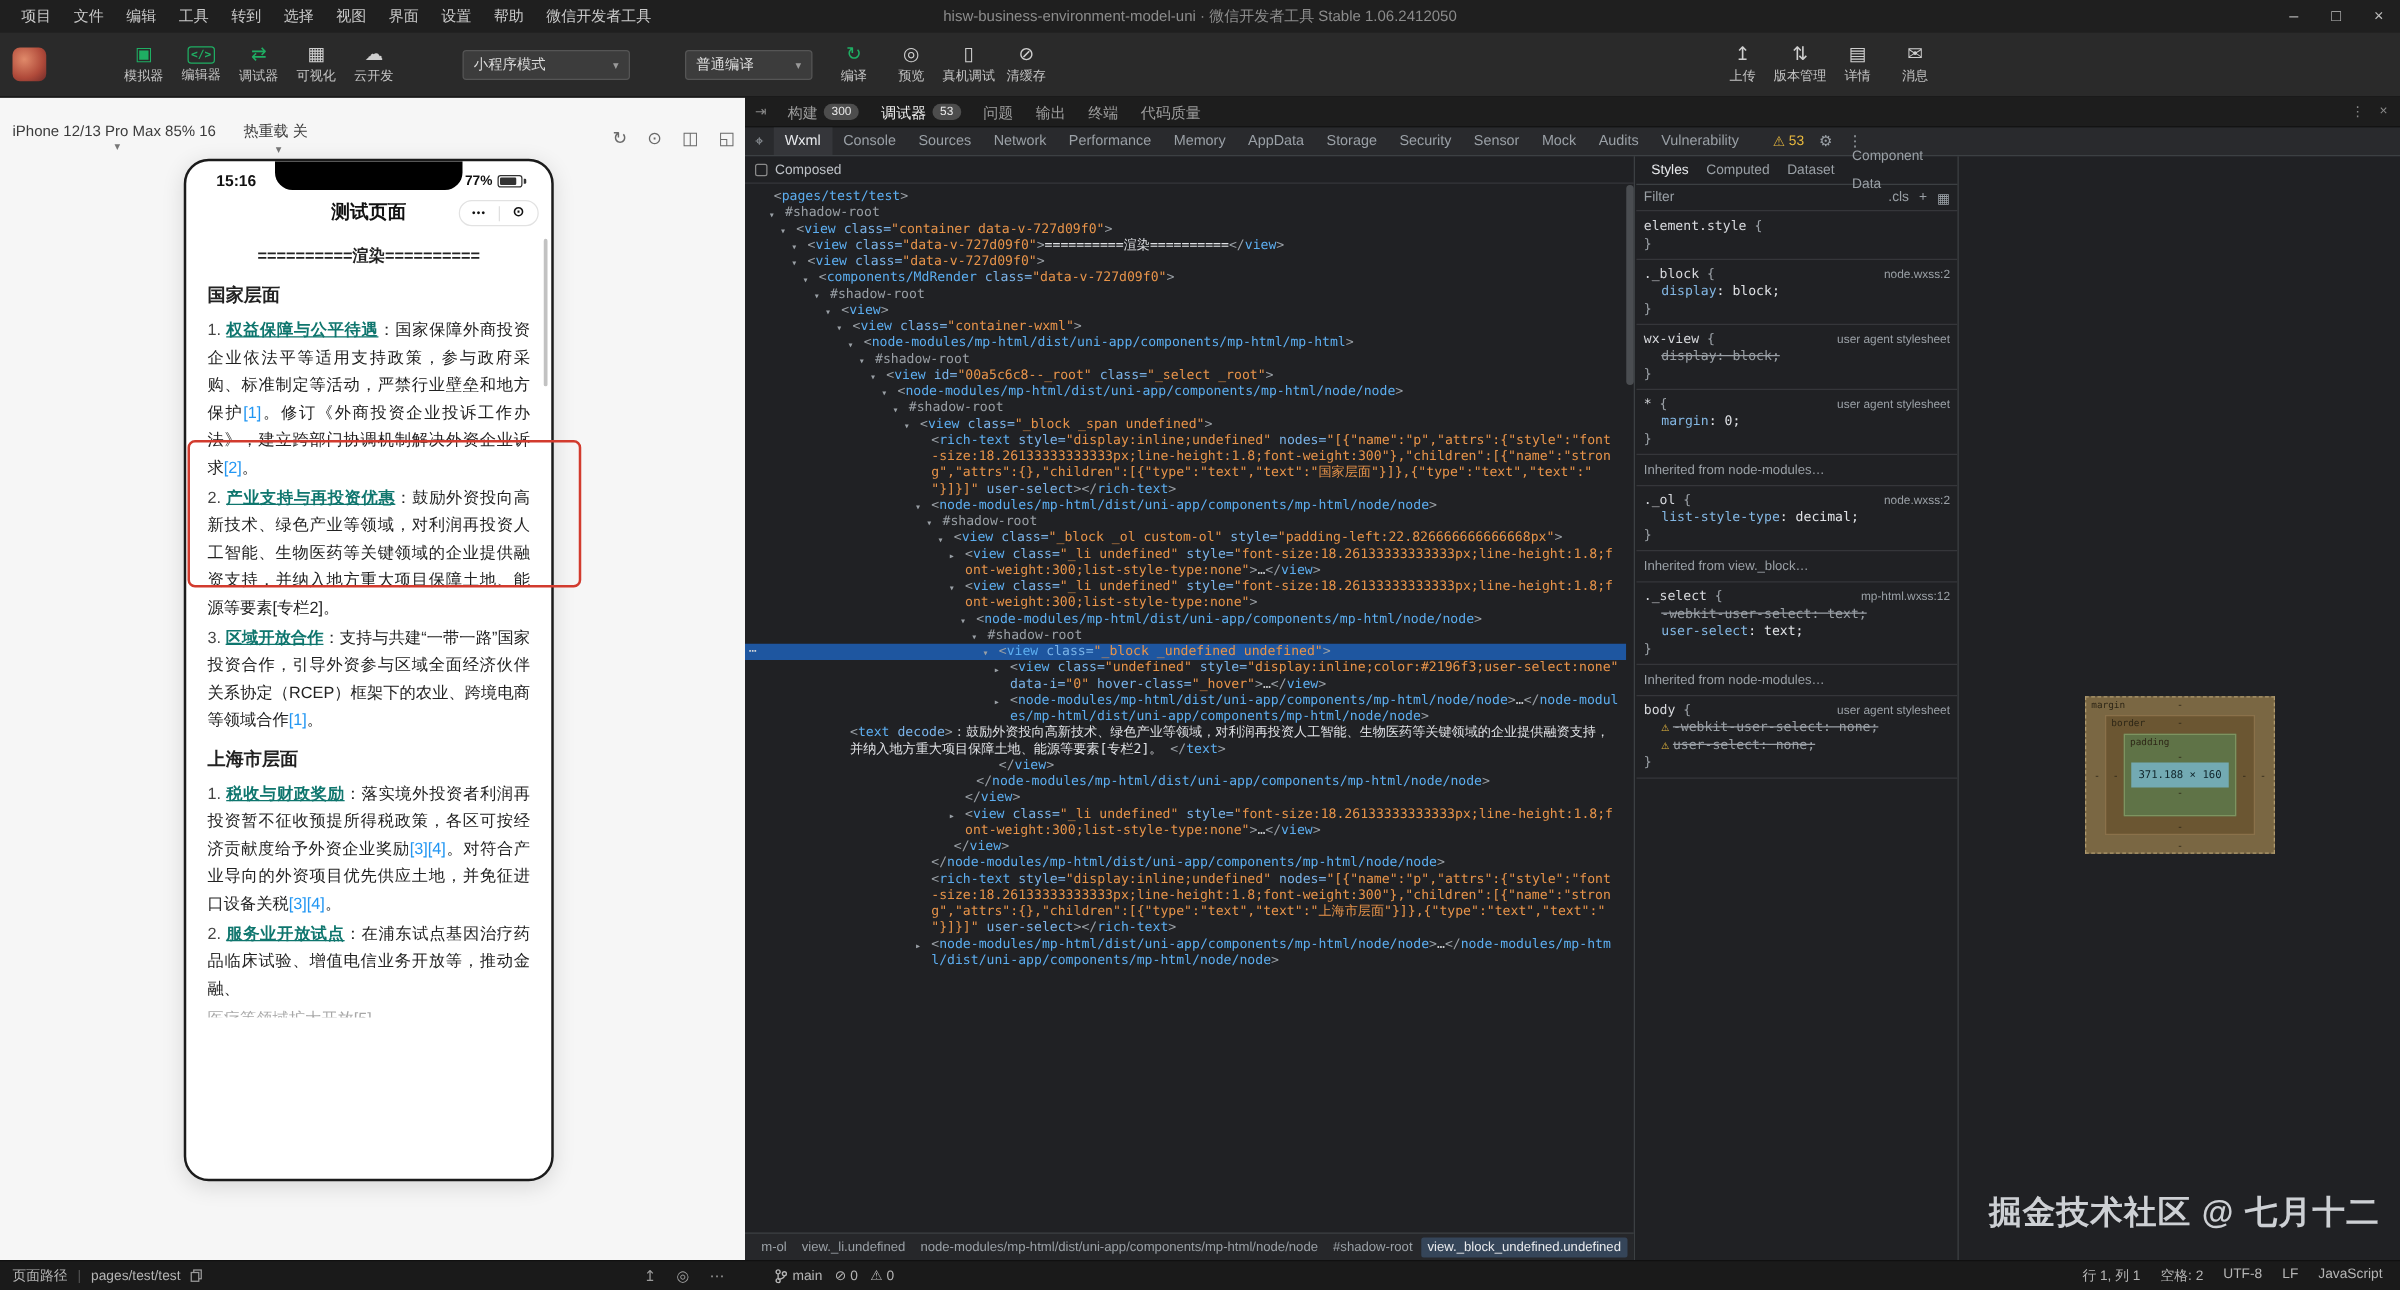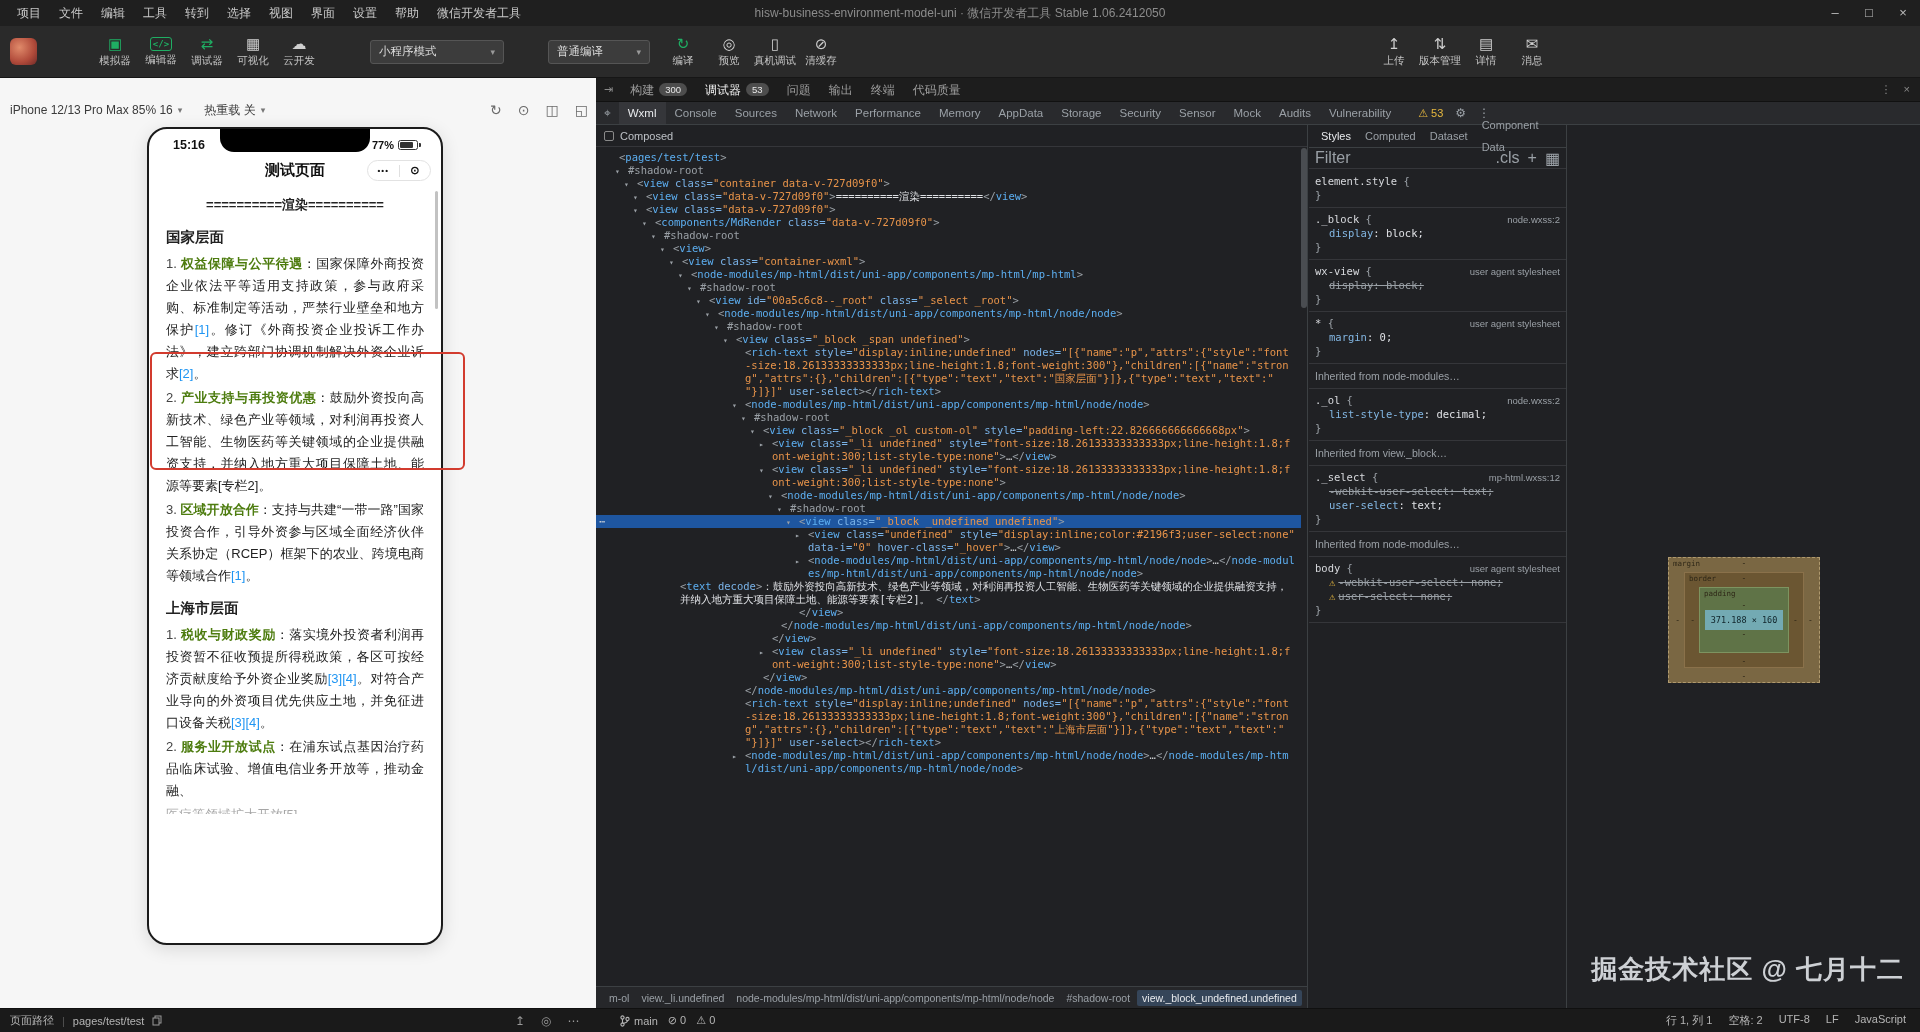--- a/index.html
+++ b/index.html
@@ -28,42 +28,42 @@
   .sel .caret { margin-left:auto; color:#9a9a9a; font-size:9px; padding-left:10px; }
   .sel-mode { width:134px; margin-left:48px; }
   .sel-compile { width:102px; margin-left:44px; }
   #tb-actions { margin-left:10px; }
   #tb-right { margin-left:auto; margin-right:365px; }
   .spacer { flex:1; }
 
   
   .sim { position:absolute; top:78px; left:0; width:596px; bottom:24px; background:#f6f6f6; z-index:5; }
   .sim-toolbar { position:absolute; top:20px; left:10px; right:8px; height:24px; display:flex; align-items:center; color:#3b3b3b; font-size:12px; }
-  .sim-dd { display:flex; align-items:center; margin-right:22px; }
+  .sim-dd { display:flex; align-items:center; margin-right:22px;flex-direction:column; }
   .sim-dd .caret { font-size:9px; color:#777; margin-left:5px; }
   .sim-icons { margin-left:auto; display:flex; gap:16px; color:#6a6a6a; font-size:14px; }
 
   .phone { position:absolute; left:147px; top:49px; width:296px; height:818px; background:#fff; border:2px solid #1b1b1b; border-radius:20px; overflow:hidden; box-shadow:0 4px 18px rgba(0,0,0,.12); }
   .notch { position:absolute; top:0; left:50%; transform:translateX(-50%); width:150px; height:23px; background:#000; border-radius:0 0 14px 14px; z-index:3; }
   .p-status { display:flex; justify-content:space-between; padding:9px 20px 0 24px; font-size:12.5px; font-weight:bold; color:#111; }
   .batt-wrap { display:flex; align-items:center; gap:4px; font-size:11px; }
   .batt { width:20px; height:10px; border:1px solid #333; border-radius:2.5px; position:relative; }
   .batt i { position:absolute; left:1px; top:1px; bottom:1px; width:70%; background:#333; border-radius:1px; }
   .batt-nub { width:2px; height:4px; background:#333; border-radius:0 1px 1px 0; margin-left:-3px; }
   .p-nav { height:34px; position:relative; text-align:center; line-height:36px; font-weight:bold; font-size:15px; color:#111; }
   .capsule { position:absolute; right:10px; top:8px; width:64px; height:21px; border:1px solid #e2e2e2; border-radius:11px; background:#fff; display:flex; align-items:center; color:#111; }
   .cap-more { flex:1; text-align:center; font-size:8px; letter-spacing:1px; line-height:21px; }
   .cap-div { width:1px; height:12px; background:#e0e0e0; }
   .cap-target { flex:1; text-align:center; font-size:11px; line-height:21px; }
   .p-content { padding:8px 17px 0; font-size:13px; line-height:22px; color:#222; text-align:justify; }
   .p-divider { text-align:center; font-weight:bold; margin-bottom:8px; font-size:13px; }
   .p-h { font-weight:bold; font-size:14.5px; margin:10px 0 5px; text-align:left; }
   .p-item { margin-bottom:2px; }
   .p-item .num { color:#444; }
-  .p-item strong { color:#4d7c0f; }
+  .p-item strong { color:#0f766e;text-decoration:underline; }
   .cite { color:#2196f3; }
   .p-clip { height:10px; overflow:hidden; opacity:.4; }
   .p-scroll { position:absolute; right:3px; top:62px; width:3px; height:118px; background:#c2c2c2; border-radius:2px; }
   .red-box { position:absolute; left:150px; top:274px; width:315px; height:118px; border:2.5px solid #d23b2e; border-radius:6px; z-index:8; }
 
   
   .devtools { position:absolute; top:78px; left:596px; right:0; bottom:24px; background:#202124; color:#bdc1c6; }
   .dbg-tabs { position:absolute; top:0; left:0; right:0; height:24px; background:#1d1d1d; display:flex; align-items:center; font-size:12px; padding-left:6px; border-bottom:1px solid #111; }
   .dbg-first { color:#8a8a8a; font-size:11px; margin:0 8px 0 2px; }
   .dbg-tab { color:#9d9d9d; padding:0 9px; display:flex; align-items:center; gap:5px; line-height:24px; }
@@ -92,21 +92,21 @@
   .sv { color:#e8944a; } .sx { color:#dfe1e5; } .ss { color:#9aa0a6; } .se { color:#c8cacd; }
   .tree-scroll { position:absolute; right:0; top:23px; width:6px; height:160px; background:#4a4d51; border-radius:3px; }
   .crumbs { position:absolute; left:0; right:0; bottom:0; height:22px; background:#26272a; border-top:1px solid #3c4043; display:flex; align-items:center; font-size:10.5px; padding-left:8px; gap:2px; overflow:hidden; white-space:nowrap; }
   .crumb { color:#9aa0a6; padding:2px 5px; }
   .crumb.selected { background:#354559; color:#e8eaed; border-radius:2px; }
 
   .styles-col { position:absolute; left:713px; top:0; bottom:0; width:258px; border-right:1px solid #3c4043; }
   .styles-tabs { height:23px; border-bottom:1px solid #3c4043; display:flex; align-items:center; font-size:11px; padding-left:6px; gap:2px; }
   .stab { color:#9aa0a6; padding:0 6px; line-height:22px; }
   .stab.active { color:#e8eaed; }
-  .filter-row { height:21px; border-bottom:1px solid #35363a; display:flex; align-items:center; padding:0 6px; font-size:16px; color:#9aa0a6; }
+  .filter-row { height:21px; border-bottom:1px solid #35363a; display:flex; align-items:center; padding:0 6px; font-size:11px; color:#9aa0a6; }
   .filter-right { margin-left:auto; display:flex; gap:8px; align-items:center; }
   .rules { position:absolute; top:45px; bottom:0; left:0; right:0; overflow:hidden; font-family:"DejaVu Sans Mono",monospace; font-size:10.5px; line-height:14px; }
   .rule { border-bottom:1px solid #35363a; padding:4px 6px 5px; position:relative; }
   .rule .link { position:absolute; right:6px; top:5px; color:#9aa0a6; font-size:9.5px; font-family:"Liberation Sans",sans-serif; }
   .selr { color:#d7d9dd; } .brace { color:#9aa0a6; }
   .pl { padding-left:14px; color:#dfe1e5; }
   .pn { color:#83b7e3; }
   .strike { text-decoration:line-through; color:#9aa0a6; }
   .strike .pn { color:#9aa0a6; }
   .warn-ic { color:#e8b93e; margin-right:3px; text-decoration:none; display:inline-block; }

